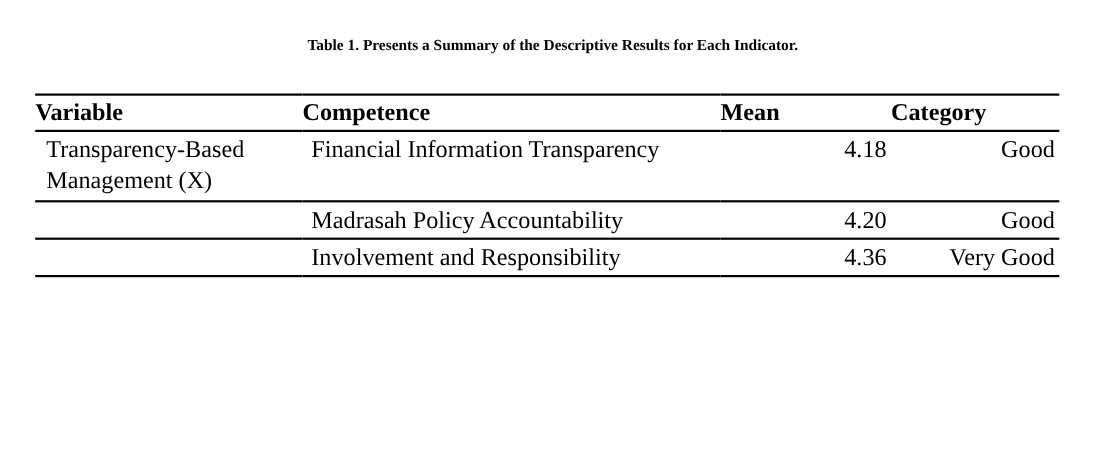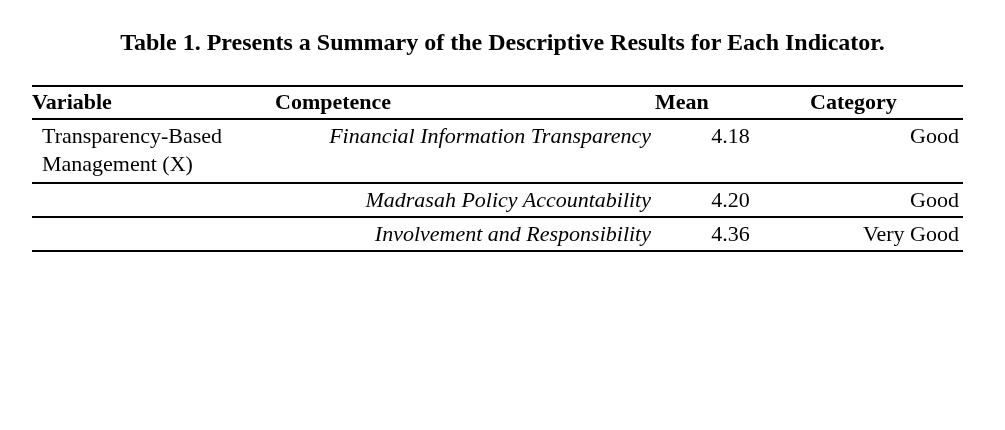--- a/index.html
+++ b/index.html
@@ -12,21 +12,21 @@
     font-family: "Liberation Serif", "DejaVu Serif", serif;
     color: #000000;
     overflow: hidden;
   }
   .caption {
     position: absolute;
     top: 27px;
     left: 0;
     width: 100%;
     text-align: center;
-    font-size: 24px;
+    font-size: 14px;
     line-height: 30px;
     font-weight: bold;
     letter-spacing: 0px;
   }
   .table-wrap {
     position: absolute;
     left: 32px;
     top: 85px;
     width: 931px;
   }
@@ -48,22 +48,22 @@
   th, td {
     vertical-align: top;
     padding: 2px 4px 2px 0;
     font-weight: normal;
     overflow: hidden;
   }
   thead tr { height: 33px; }
   thead th { font-weight: bold; text-align: left; padding-top: 1px; }
 
   td.col-variable  { text-align: left; padding-left: 10px; }
-  td.col-indicator { text-align: right; padding-left: 8px; font-style: italic; }
-  td.col-mean      { text-align: center; }
+  td.col-indicator { text-align: left; padding-left: 8px; }
+  td.col-mean      { text-align: right; }
   td.col-category  { text-align: right; padding-left: 10px; }
 
   tr.r-tall1 { height: 64px; }
   tr.r-tall2 { height: 65px; }
   tr.r-short1 { height: 30px; }
   tr.r-tall3 { height: 67px; }
   tr.r-short2 { height: 33px; }
   tr.r-short3 { height: 33px; }
 </style>
 </head>

